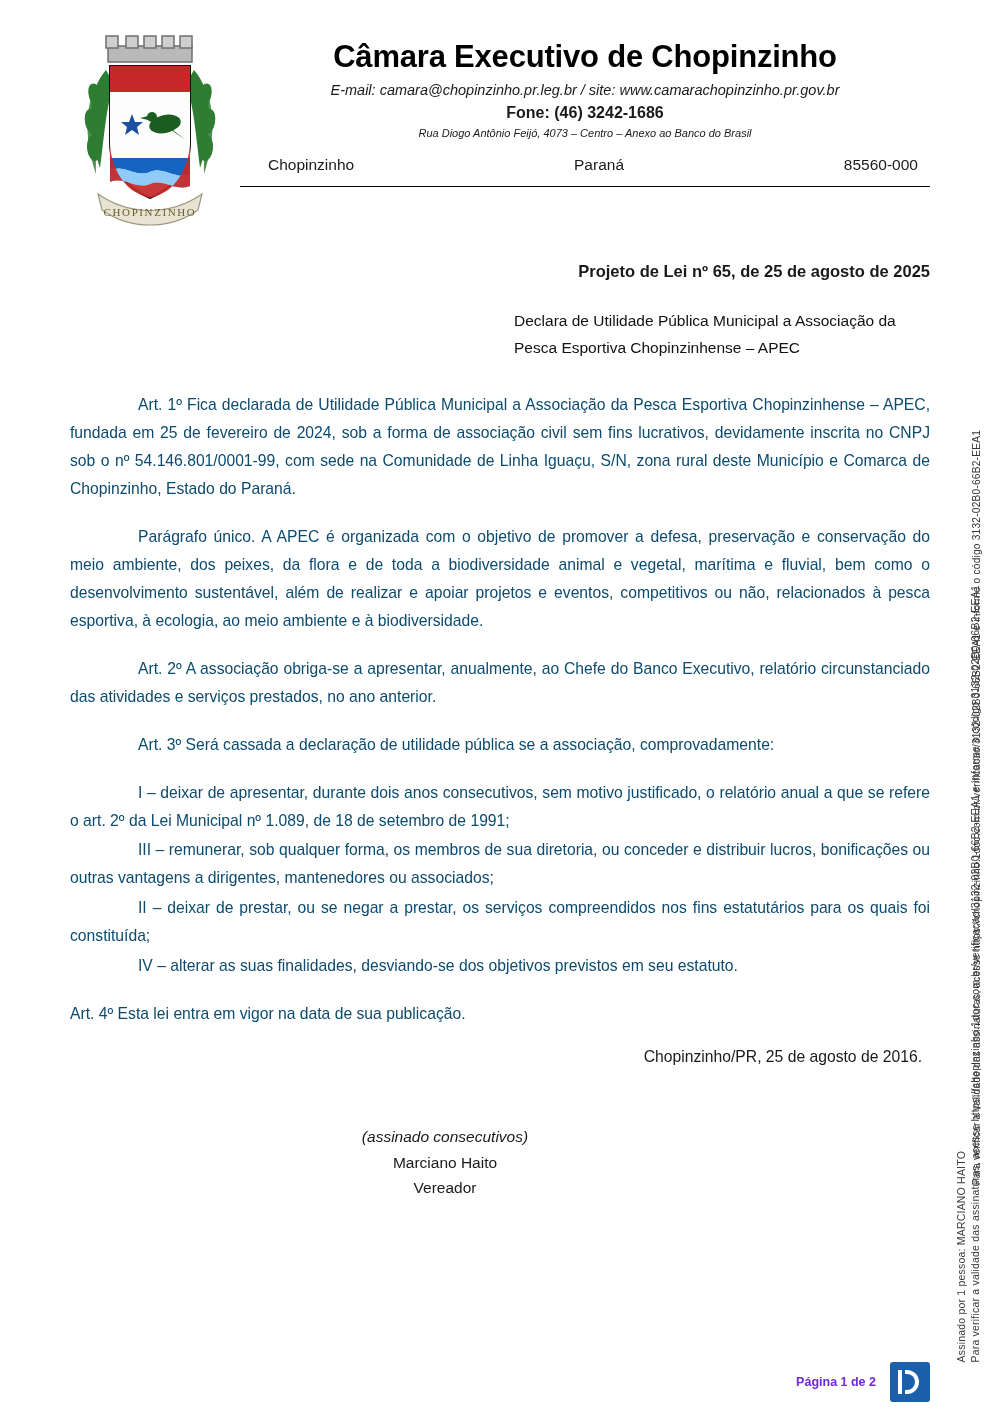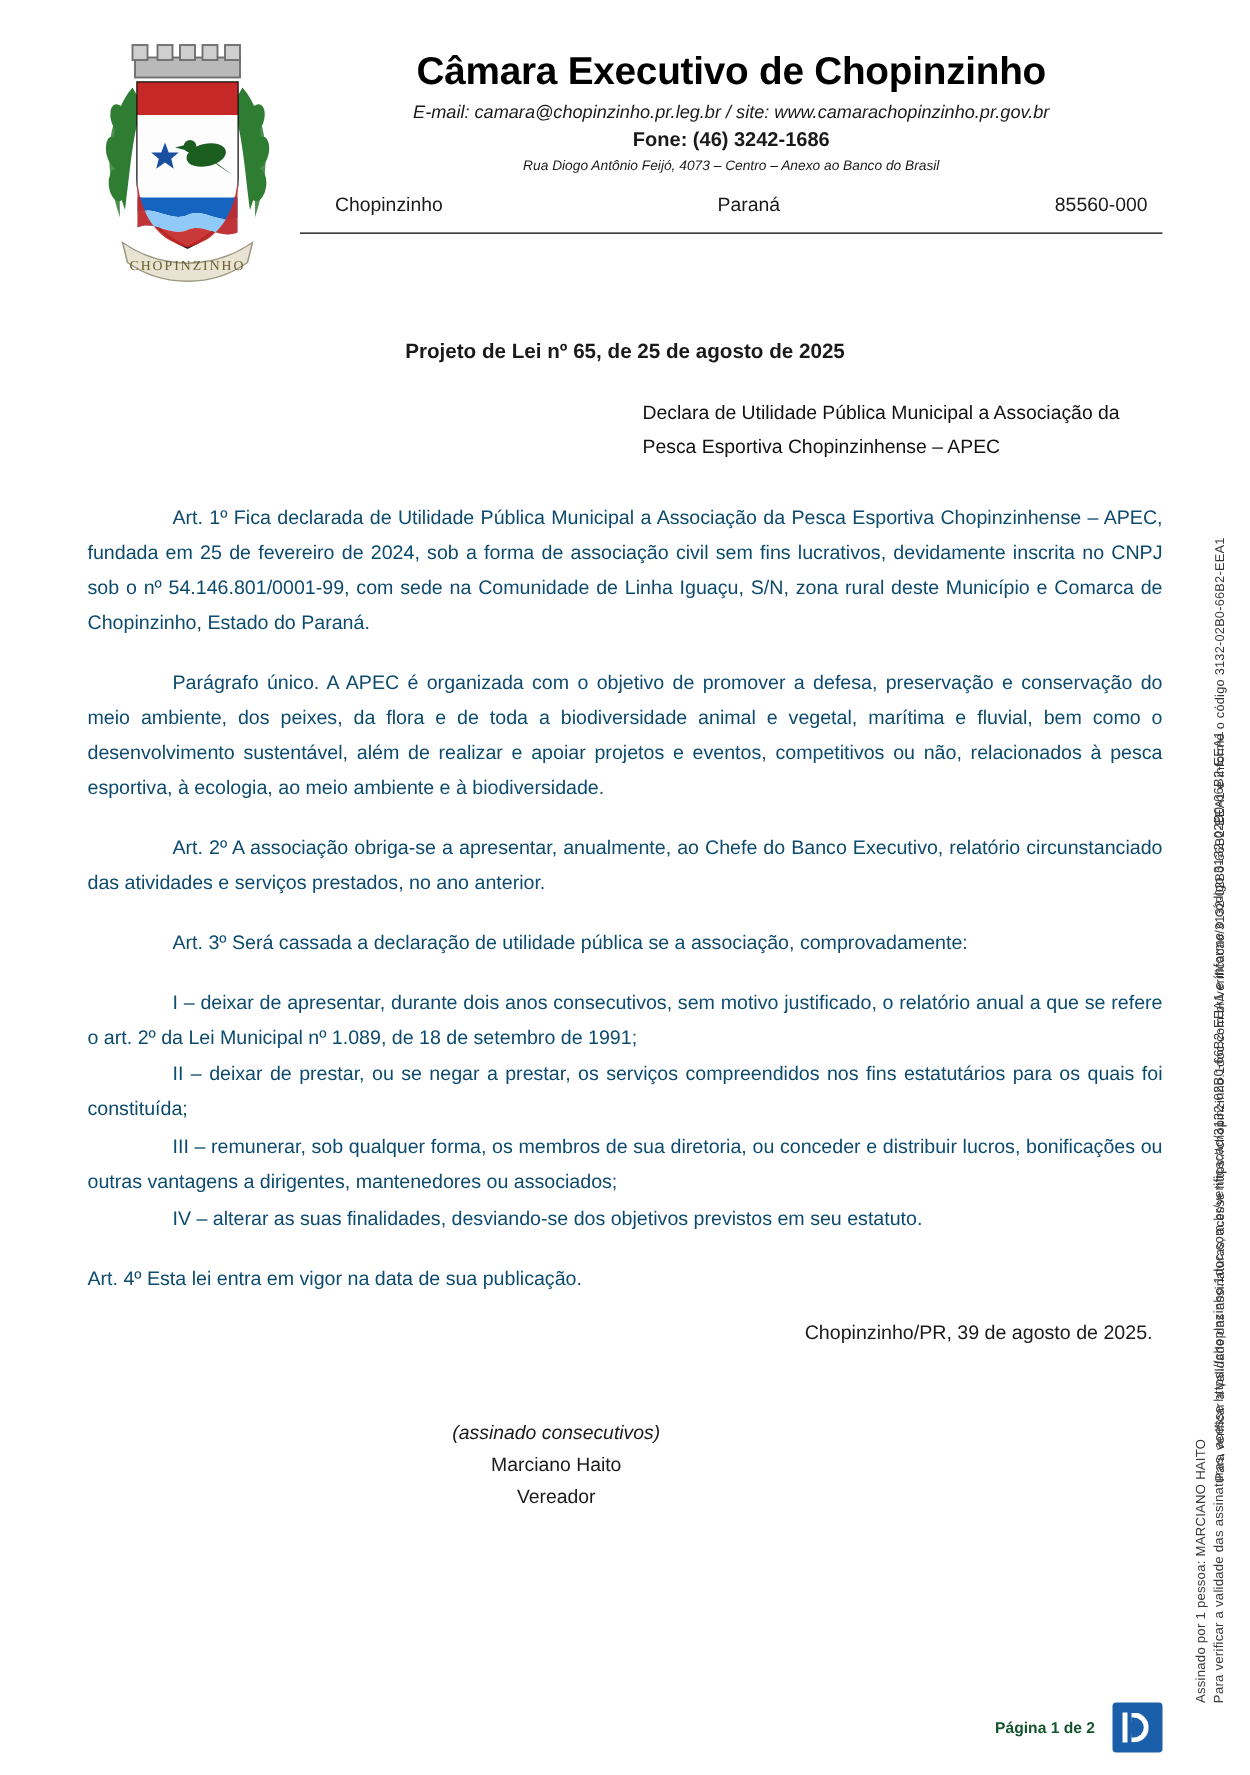--- a/index.html
+++ b/index.html
@@ -76,24 +76,24 @@
     padding: 0 12px 0 28px;
   }
   .rule {
     margin-top: 12px;
     border-bottom: 1.2px solid #000;
     width: 100%;
   }
 
   
   .doc-title {
-    text-align: center;
+    text-align: right;
     font-size: 16.5px;
     font-weight: bold;
-    margin-top: 44px;
+    margin-top: 34px;
     margin-bottom: 26px;
   }
 
   .ementa {
     width: 400px;
     margin-left: auto;
     margin-right: 16px;
     font-size: 15.5px;
     line-height: 1.75;
     color: #111;
@@ -144,21 +144,21 @@
     bottom: 18px;
     padding: 0 70px;
     display: flex;
     justify-content: flex-end;
     align-items: center;
     gap: 14px;
   }
   .page-num {
     font-size: 12.5px;
     font-weight: bold;
-    color: #14532d;
+    color: #6d28d9;
   }
   .id-badge {
     width: 40px;
     height: 40px;
     background: #1b5faa;
     color: #fff;
     border-radius: 3px;
     position: relative;
     flex: 0 0 40px;
   }
@@ -287,27 +287,27 @@
   <div class="doc-title">Projeto de Lei nº 65, de 25 de agosto de 2025</div>
 
   <div class="ementa">Declara de Utilidade Pública Municipal a Associação da Pesca Esportiva Chopinzinhense – APEC</div>
 
   <div class="body-text">
     <p class="ind">Art. 1º Fica declarada de Utilidade Pública Municipal a Associação da Pesca Esportiva Chopinzinhense – APEC, fundada em 25 de fevereiro de 2024, sob a forma de associação civil sem fins lucrativos, devidamente inscrita no CNPJ sob o nº 54.146.801/0001-99, com sede na Comunidade de Linha Iguaçu, S/N, zona rural deste Município e Comarca de Chopinzinho, Estado do Paraná.</p>
     <p class="ind">Parágrafo único. A APEC é organizada com o objetivo de promover a defesa, preservação e conservação do meio ambiente, dos peixes, da flora e de toda a biodiversidade animal e vegetal, marítima e fluvial, bem como o desenvolvimento sustentável, além de realizar e apoiar projetos e eventos, competitivos ou não, relacionados à pesca esportiva, à ecologia, ao meio ambiente e à biodiversidade.</p>
     <p class="ind">Art. 2º A associação obriga-se a apresentar, anualmente, ao Chefe do Banco Executivo,  relatório circunstanciado das atividades e serviços prestados, no ano anterior.</p>
     <p class="ind">Art. 3º Será cassada a declaração de utilidade pública se a associação, comprovadamente:</p>
     <p class="romans">I – deixar de apresentar, durante dois anos consecutivos, sem motivo justificado, o relatório anual a que se refere o art. 2º da Lei Municipal nº 1.089, de 18 de setembro de 1991;</p>
+    <p class="romans">III – remunerar, sob qualquer forma, os membros de sua diretoria, ou conceder e distribuir lucros, bonificações ou outras vantagens a dirigentes, mantenedores ou associados;</p>
     <p class="romans">II – deixar de prestar, ou se negar a prestar, os serviços compreendidos nos fins estatutários para os quais foi constituída;</p>
-    <p class="romans">III – remunerar, sob qualquer forma, os membros de sua diretoria, ou conceder e distribuir lucros, bonificações ou outras vantagens a dirigentes, mantenedores ou associados;</p>
     <p class="romans">IV – alterar as suas finalidades, desviando-se dos objetivos previstos em seu estatuto.</p>
     <p style="margin-top:20px;">Art. 4º Esta lei entra em vigor na data de sua publicação.</p>
   </div>
 
-  <div class="closing">Chopinzinho/PR, 39 de agosto de 2025.</div>
+  <div class="closing">Chopinzinho/PR, 25 de agosto de 2016.</div>
 
   <div class="signature">
     <div class="ital">(assinado consecutivos)</div>
     <div>Marciano Haito</div>
     <div>Vereador</div>
   </div>
 
   <div class="vstamp code">Para verificar a validade das assinaturas, acesse https://chopinzinho.1doc.com.br/verificacao/3132-02B0-66B2-EEA1 e informe o código 3132-02B0-66B2-EEA1</div>
   <div class="vstamp sig1">Assinado por 1 pessoa:  MARCIANO HAITO</div>
   <div class="vstamp sig2">Para verificar a validade das assinaturas, acesse https://chopinzinho.1doc.com.br/verificacao/3132-02B0-66B2-EEA1 e informe o código 3132-02B0-66B2-EEA1</div>

